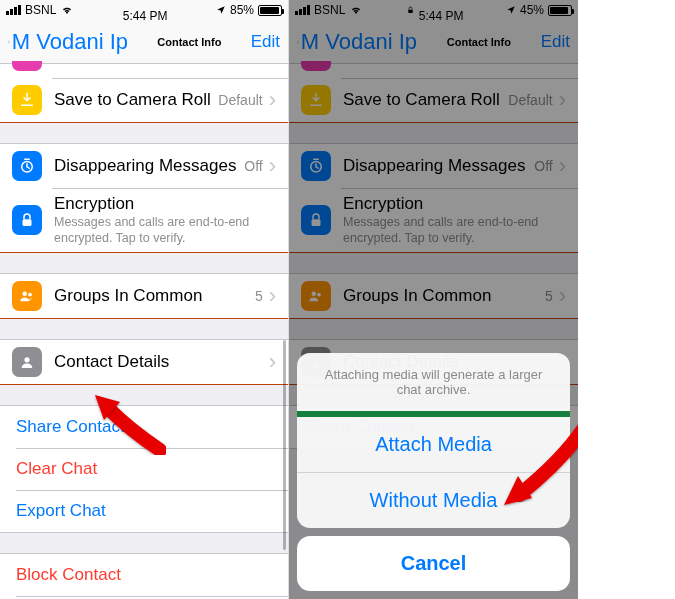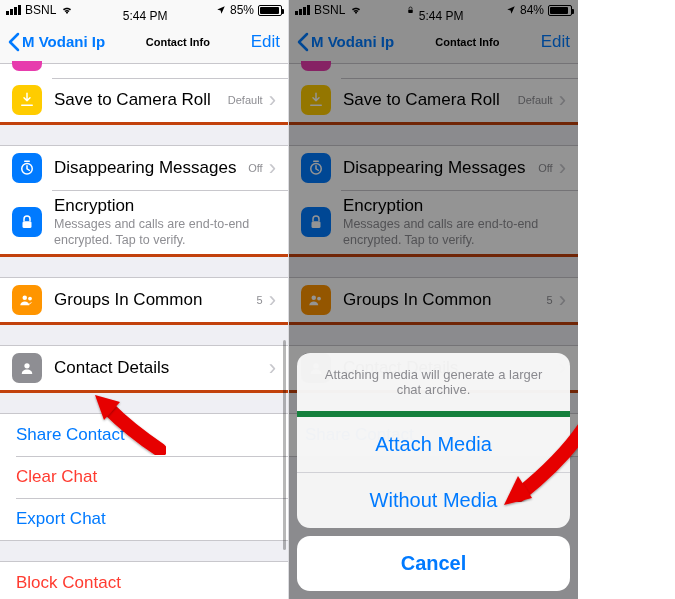--- a/index.html
+++ b/index.html
@@ -17,33 +17,33 @@
   .sig span:nth-child(3){height:8px;} .sig span:nth-child(4){height:10px;}
   .wifi { width:14px; height:12px; }
   .batwrap { display:flex; align-items:center; gap:1px;}
   .battery { width:24px; height:11px; border:1px solid #000; border-radius:2px; position:relative; }
   .battery::after{content:""; position:absolute; right:-3px; top:3px; width:2px; height:5px; background:#000; border-radius:0 1px 1px 0;}
   .battery .fill{ position:absolute; left:1px; top:1px; bottom:1px; background:#000; border-radius:1px;}
   .locsvg{width:10px;height:10px;}
   .locksvg{width:9px;height:12px;}
   
   .navbar { height:44px; background:#f9f9f9; display:flex; align-items:center; justify-content:space-between; padding:0 8px; border-bottom:1px solid #c8c7cc; }
-  .back { display:flex; align-items:center; color:#007aff; font-size:15px; gap:2px; max-width:120px; overflow:hidden; white-space:nowrap;font-weight:bold;}
+  .back { display:flex; align-items:center; color:#007aff; font-size:22px; gap:2px; max-width:120px; overflow:hidden; white-space:nowrap;}
   .navtitle { font-size:11px; font-weight:600; color:#000; }
   .editbtn { color:#007aff; font-size:17px; }
   
-  .group { margin-top:20px; background:#fff; border-top:1px solid #c8c7cc; border-bottom:3px solid #c2410c; }
+  .group { margin-top:20px; background:#fff; border-top:1px solid #c8c7cc; border-bottom:1px solid #c2410c; }
   .group.first { margin-top:0; border-top:none;}
   .row { display:flex; align-items:center; min-height:44px; padding:6px 12px 6px 12px; position:relative; }
   .row + .row::before { content:""; position:absolute; left:52px; right:0; top:0; height:1px; background:#c8c7cc; }
   .row .icon { width:30px; height:30px; border-radius:7px; margin-right:12px; flex-shrink:0; display:flex; align-items:center; justify-content:center; }
   .row .txt { flex:1; display:flex; flex-direction:column; justify-content:center; }
   .row .title { font-size:17px; color:#000; }
   .row .sub { font-size:12.5px; color:#8e8e93; line-height:1.25; margin-top:1px; max-width:250px;}
-  .row .detail { font-size:11px; color:#8e8e93; margin-right:6px;}
+  .row .detail { font-size:14px; color:#8e8e93; margin-right:6px;}
   .chev { color:#c7c7cc; font-size:22px; line-height:1; }
   
   .actions { margin-top:20px; background:#fff; border-top:1px solid #c8c7cc; border-bottom:1px solid #c8c7cc; }
   .actrow { position:relative; padding:11px 16px; font-size:17px; }
   .actrow + .actrow::before{content:"";position:absolute;left:16px;right:0;top:0;height:1px;background:#c8c7cc;}
   .blue { color:#007aff; }
   .red { color:#ff3b30; }
   
   .magenta{background:#e73cad;}
   .yellow{background:#ffcc00;}
@@ -232,21 +232,21 @@
         <svg class="locksvg" viewBox="0 0 24 24">
             <rect x="6" y="11" width="12" height="9" rx="2" fill="#000"></rect>
             <path d="M8 11V8a4 4 0 018 0v3" stroke="#000" stroke-width="2" fill="none"></path>
           </svg>
         <span class="time">5:44 PM</span>
       </div>
       <div class="right">
         <svg class="locsvg" viewBox="0 0 24 24">
             <path d="M3 11l18-8-8 18-2-8-8-2z" fill="#000"></path>
           </svg>
-        <span>84%</span>
+        <span>45%</span>
         <span class="batwrap">
             <span class="battery">
               <span class="fill" style="width:84%"></span>
             </span>
           </span>
       </div>
     </div>
 
     <div class="navbar">
       <div class="back">

